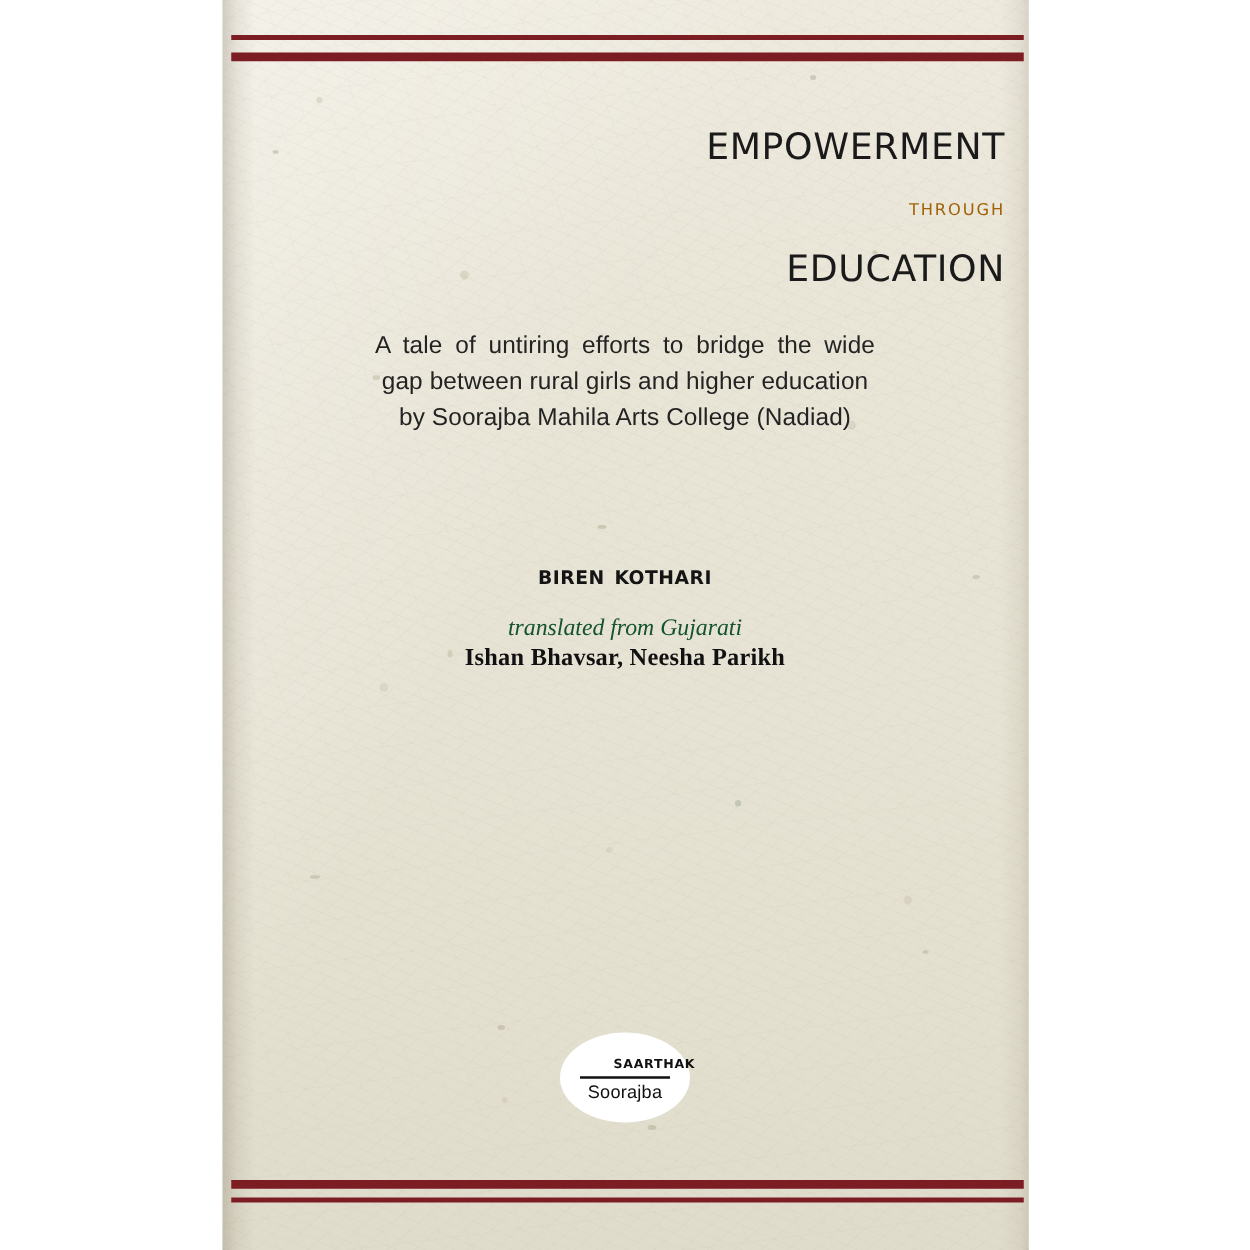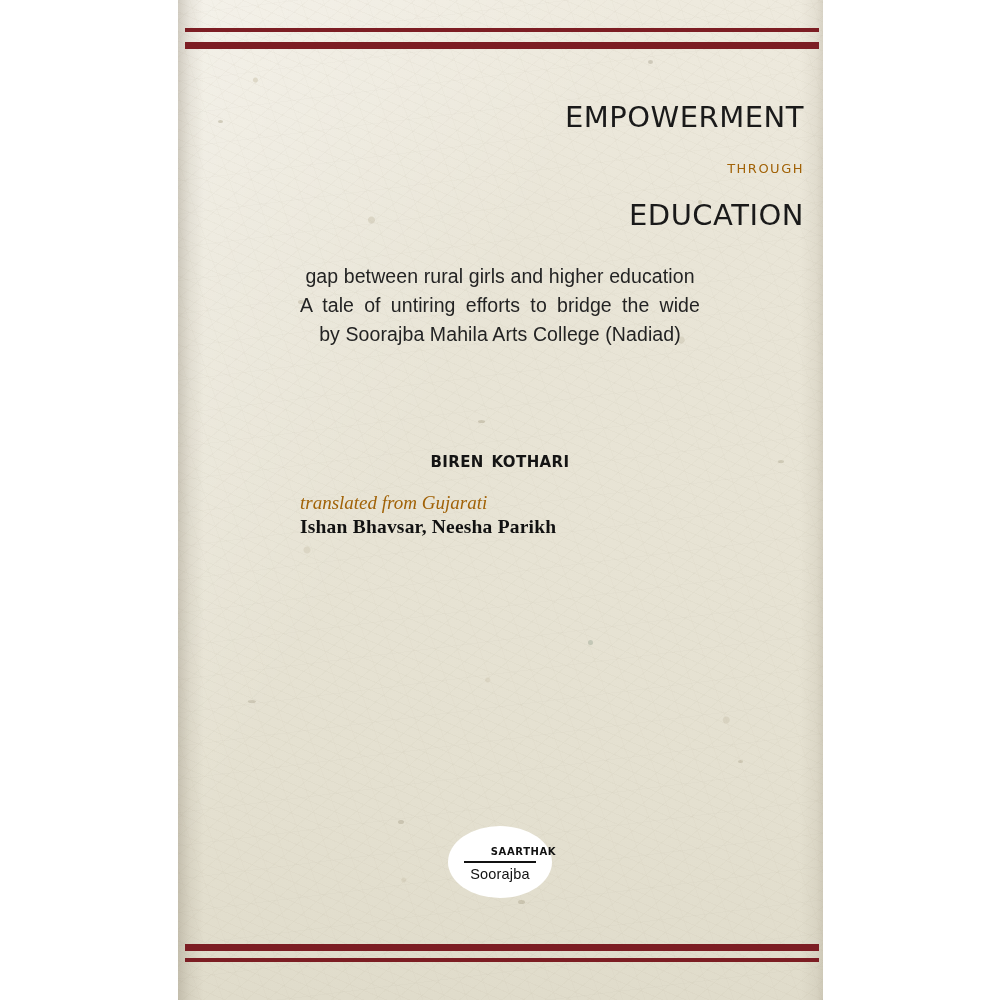--- a/index.html
+++ b/index.html
@@ -164,31 +164,33 @@
     letter-spacing: 0.4px;
     font-weight: 600;
     margin-top: 12px;
   }
 
   .translated-label {
     position: absolute;
     left: 300px;
     top: 492px;
     width: 400px;
+    text-align: center;
     font-family: "Liberation Serif", serif;
     font-style: italic;
     font-size: 19px;
-    color: #a16207;
+    color: #14532d;
   }
 
   .translators {
     position: absolute;
     left: 300px;
     top: 516px;
     width: 400px;
+    text-align: center;
     font-family: "Liberation Serif", serif;
     font-size: 19.5px;
     font-weight: 700;
     color: #111111;
     letter-spacing: 0.2px;
   }
 
   
   .publisher {
     position: absolute;
@@ -255,22 +257,22 @@
   <div class="rule thin rule-top-1"></div>
   <div class="rule thick rule-top-2"></div>
 
   <div class="title-block">
     <div class="title-main">Empowerment</div>
     <div class="title-through">through</div>
     <div class="title-main2">Education</div>
   </div>
 
   <div class="subtitle">
+    <span class="ln ln1">A tale of untiring efforts to bridge the wide</span>
     <span class="ln">gap between rural girls and higher education</span>
-    <span class="ln ln1">A tale of untiring efforts to bridge the wide</span>
     <span class="ln">by Soorajba Mahila Arts College (Nadiad)</span>
   </div>
 
   <div class="author">Biren Kothari</div>
 
   <div class="translated-label">translated from Gujarati</div>
   <div class="translators">Ishan Bhavsar, Neesha Parikh</div>
 
   <div class="publisher">
     <div class="pub-name">Saarthak</div>

